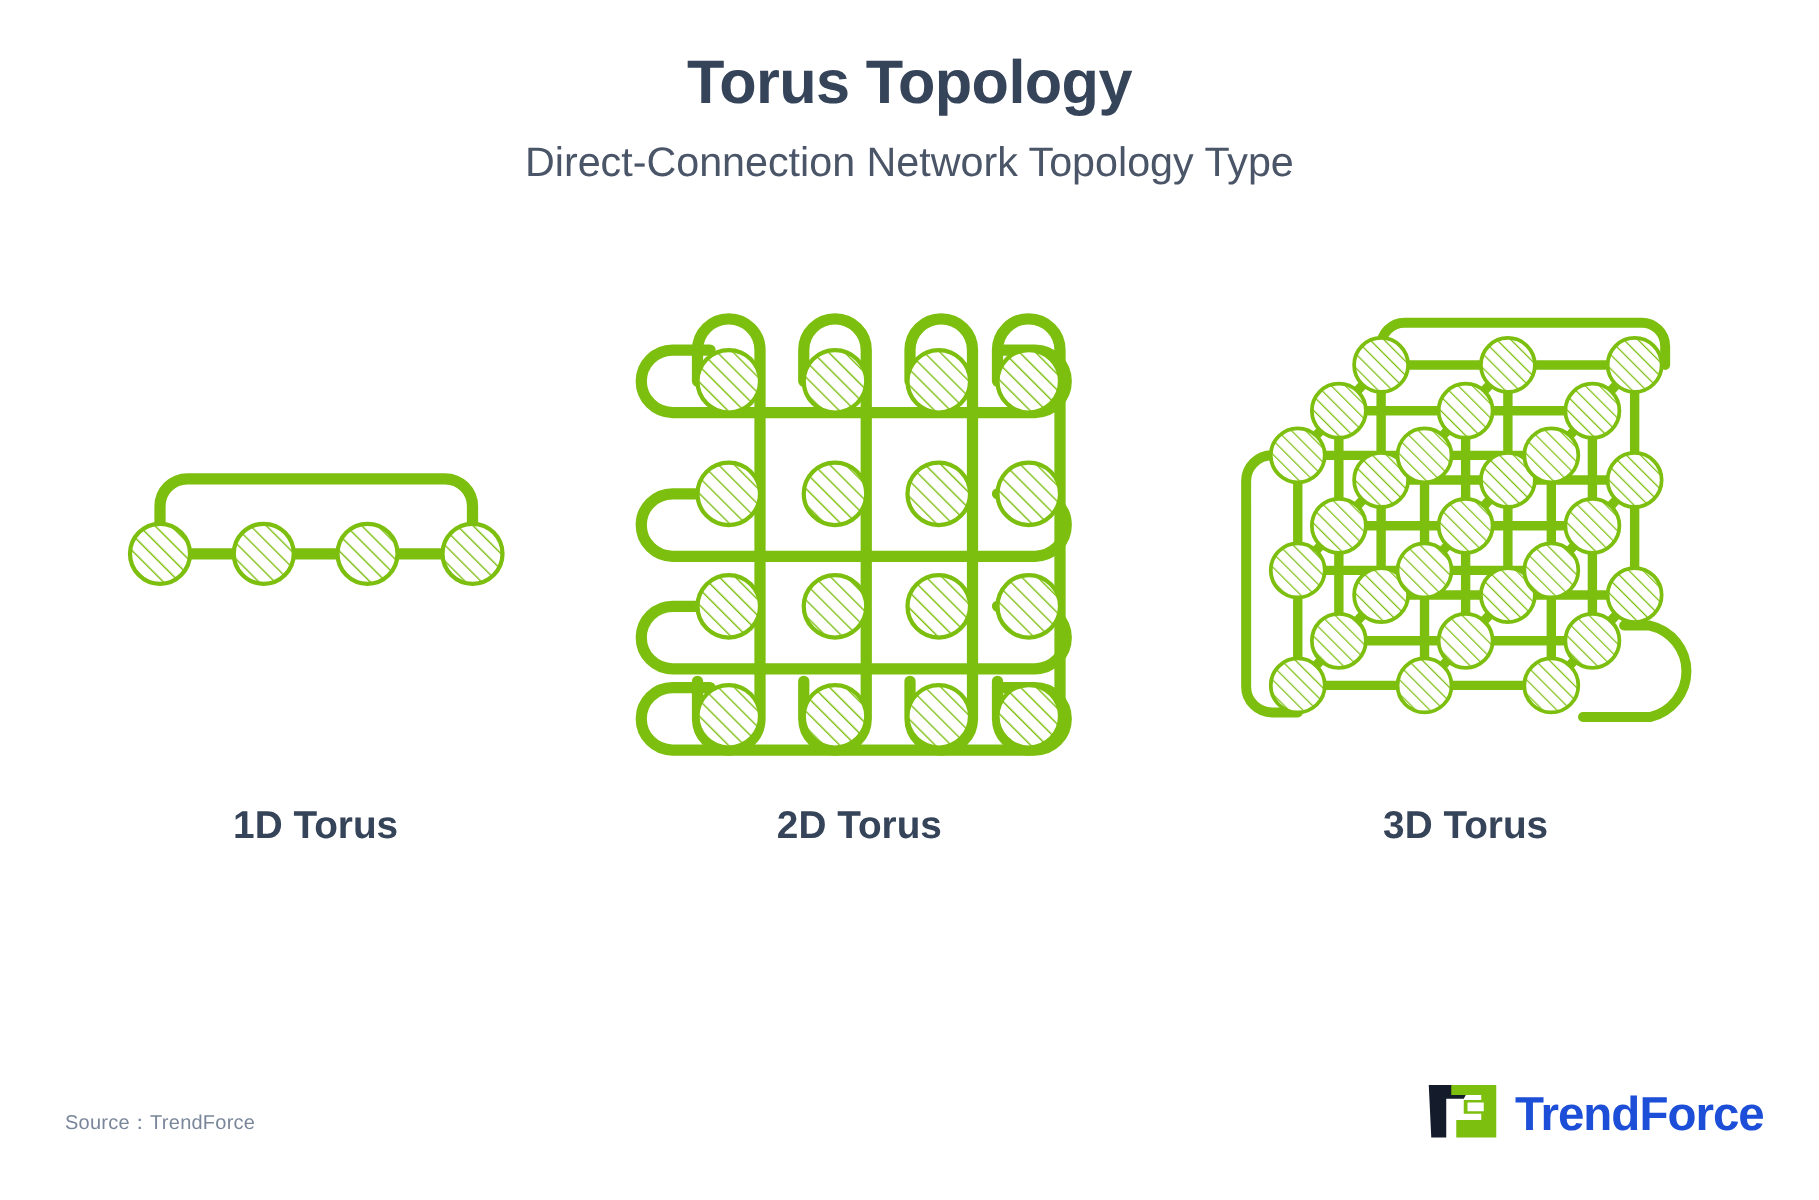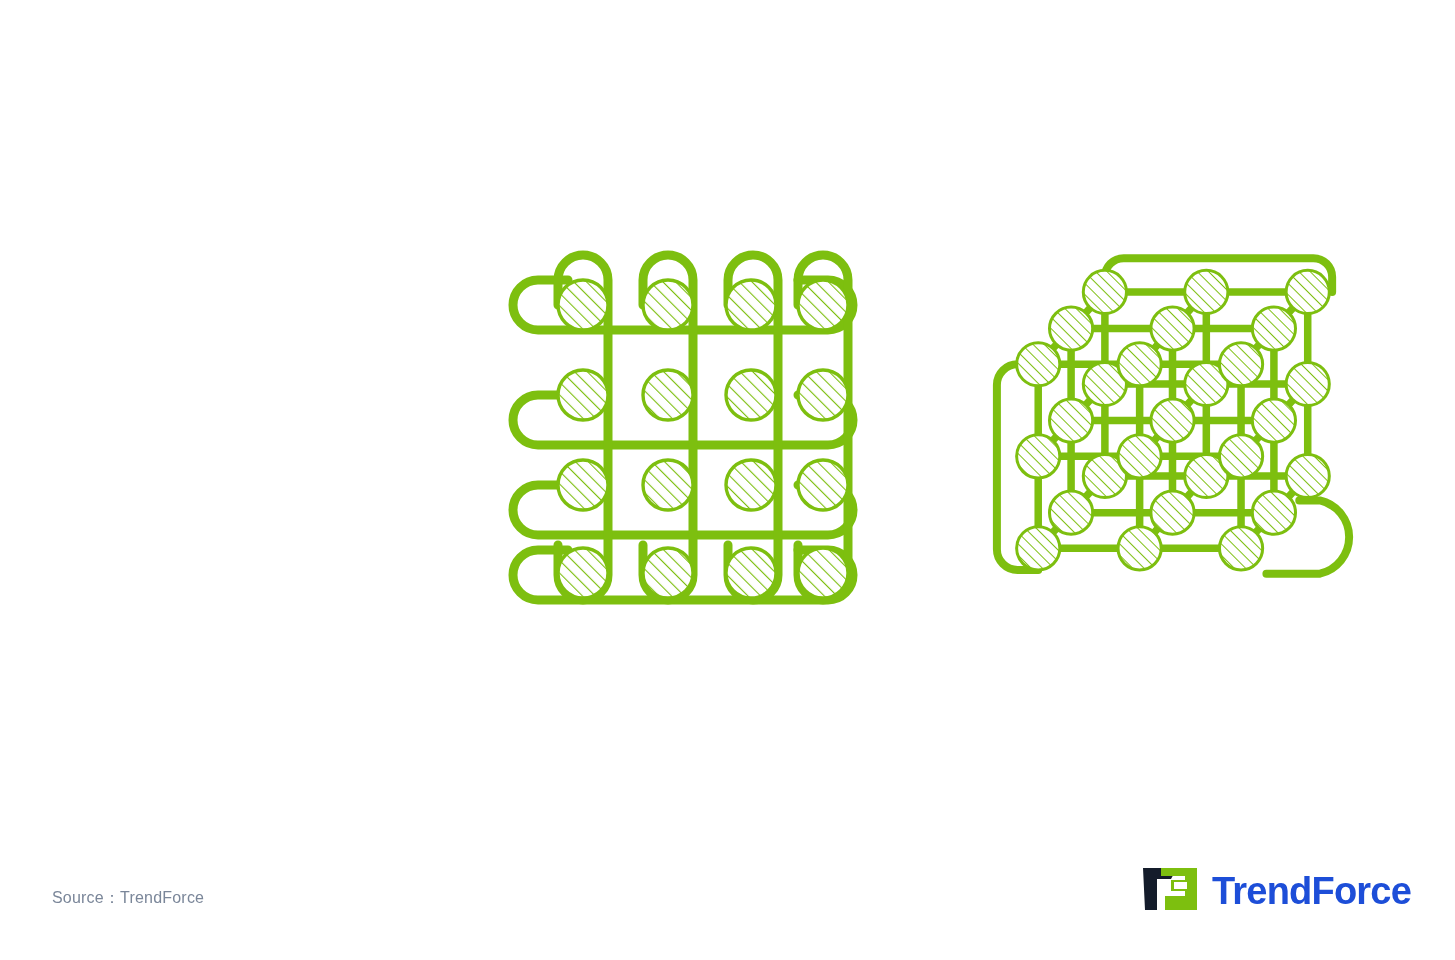--- a/index.html
+++ b/index.html
@@ -103,23 +103,52 @@
     color: #1d4ed8;
     letter-spacing: -0.8px;
     line-height: 1;
   }
 </style>
 </head>
 <body>
 
 <div class="page">
 
+  <div class="header">
+    <h1 class="title">Torus Topology</h1>
+    <h2 class="subtitle">Direct-Connection Network Topology Type</h2>
+  </div>
 
   <div class="diagrams">
 
+    <div class="panel" id="panel-1d">
+      <div class="panel-figure">
+        <svg width="340" height="150" viewBox="0 0 340 150">
+          <defs>
+            <pattern id="hatch1" width="9" height="9" patternTransform="rotate(-45)" patternUnits="userSpaceOnUse">
+              <rect width="9" height="9" fill="#ffffff"></rect>
+              <line x1="0" y1="0" x2="0" y2="9" stroke="#7DBF0F" stroke-width="2.2"></line>
+            </pattern>
+          </defs>
+          <g>
+            <path d="M 45 88 L 45 50 A 22 22 0 0 1 67 28 L 273 28 A 22 22 0 0 1 295 50 L 295 88" fill="none" stroke="#7DBF0F" stroke-width="9" stroke-linecap="round"></path>
+          </g>
+          <g>
+            <line x1="45" y1="88" x2="295" y2="88" stroke="#7DBF0F" stroke-width="9" stroke-linecap="round"></line>
+          </g>
+          <g>
+            <circle cx="45" cy="88" r="24" fill="url(#hatch1)" stroke="#7DBF0F" stroke-width="3.4"></circle>
+            <circle cx="128" cy="88" r="24" fill="url(#hatch1)" stroke="#7DBF0F" stroke-width="3.4"></circle>
+            <circle cx="211" cy="88" r="24" fill="url(#hatch1)" stroke="#7DBF0F" stroke-width="3.4"></circle>
+            <circle cx="295" cy="88" r="24" fill="url(#hatch1)" stroke="#7DBF0F" stroke-width="3.4"></circle>
+          </g>
+        </svg>
+      </div>
+      <div class="panel-label">1D Torus</div>
+    </div>
 
     <div class="panel" id="panel-2d">
       <div class="panel-figure">
         <svg width="380" height="370" viewBox="0 0 380 370">
           <defs>
             <pattern id="hatch2" width="9" height="9" patternTransform="rotate(-45)" patternUnits="userSpaceOnUse">
               <rect width="9" height="9" fill="#ffffff"></rect>
               <line x1="0" y1="0" x2="0" y2="9" stroke="#7DBF0F" stroke-width="2.2"></line>
             </pattern>
           </defs>
@@ -155,20 +184,21 @@
             <circle cx="253" cy="240" r="25" fill="url(#hatch2)" stroke="#7DBF0F" stroke-width="3.4"></circle>
             <circle cx="325" cy="240" r="25" fill="url(#hatch2)" stroke="#7DBF0F" stroke-width="3.4"></circle>
 
             <circle cx="85" cy="328" r="25" fill="url(#hatch2)" stroke="#7DBF0F" stroke-width="3.4"></circle>
             <circle cx="170" cy="328" r="25" fill="url(#hatch2)" stroke="#7DBF0F" stroke-width="3.4"></circle>
             <circle cx="253" cy="328" r="25" fill="url(#hatch2)" stroke="#7DBF0F" stroke-width="3.4"></circle>
             <circle cx="325" cy="328" r="25" fill="url(#hatch2)" stroke="#7DBF0F" stroke-width="3.4"></circle>
           </g>
         </svg>
       </div>
+      <div class="panel-label">2D Torus</div>
     </div>
 
     <div class="panel" id="panel-3d">
       <div class="panel-figure">
         <svg width="410" height="390" viewBox="0 0 410 390">
           <defs>
             <pattern id="hatch3" width="8.5" height="8.5" patternTransform="rotate(-45)" patternUnits="userSpaceOnUse">
               <rect width="8.5" height="8.5" fill="#ffffff"></rect>
               <line x1="0" y1="0" x2="0" y2="8.5" stroke="#7DBF0F" stroke-width="2.1"></line>
             </pattern>
@@ -246,20 +276,21 @@
             <circle cx="278" cy="125" r="23" fill="url(#hatch3)" stroke="#7DBF0F" stroke-width="3.2"></circle>
             <circle cx="62" cy="223" r="23" fill="url(#hatch3)" stroke="#7DBF0F" stroke-width="3.2"></circle>
             <circle cx="170" cy="223" r="23" fill="url(#hatch3)" stroke="#7DBF0F" stroke-width="3.2"></circle>
             <circle cx="278" cy="223" r="23" fill="url(#hatch3)" stroke="#7DBF0F" stroke-width="3.2"></circle>
             <circle cx="62" cy="321" r="23" fill="url(#hatch3)" stroke="#7DBF0F" stroke-width="3.2"></circle>
             <circle cx="170" cy="321" r="23" fill="url(#hatch3)" stroke="#7DBF0F" stroke-width="3.2"></circle>
             <circle cx="278" cy="321" r="23" fill="url(#hatch3)" stroke="#7DBF0F" stroke-width="3.2"></circle>
           </g>
         </svg>
       </div>
+      <div class="panel-label">3D Torus</div>
     </div>
 
   </div>
 
   <div class="footer-source">Source：TrendForce</div>
 
   <div class="brand">
     <span>
       <svg width="58" height="46" viewBox="0 0 58 46">
         <path d="M2 2 L36 2 L30 13 L16 13 L16 44 L4 44 Z" fill="#141C2B"></path>

